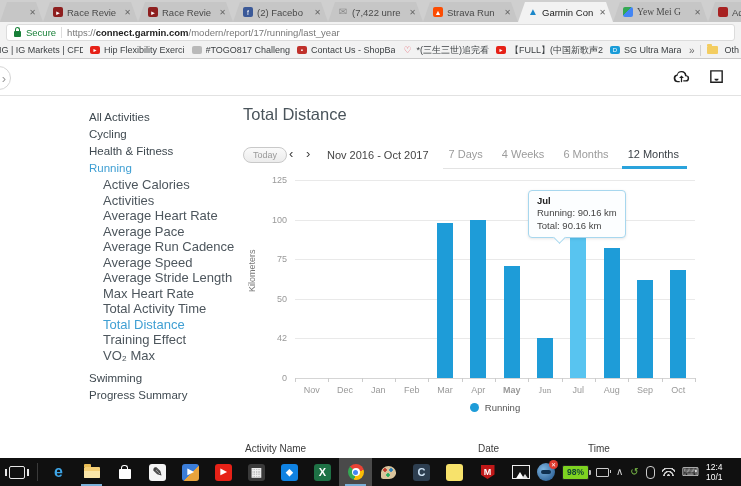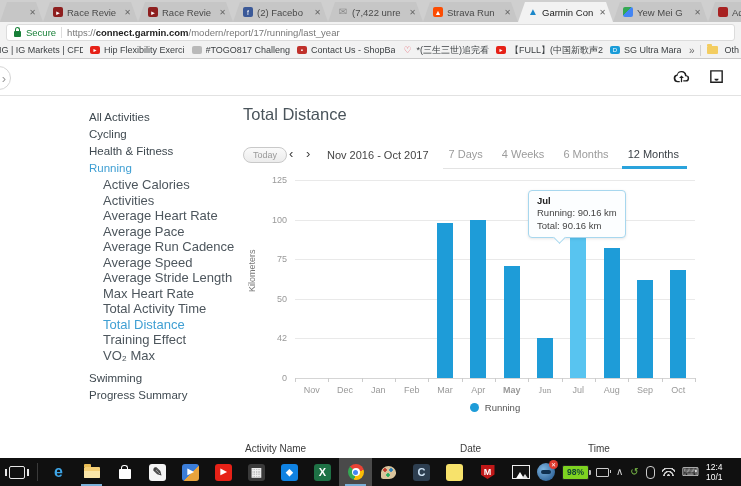--- a/index.html
+++ b/index.html
@@ -160,21 +160,21 @@
     <div class="tab" style="order: 5;">
       <span class="ticon ticon-strava" style="background: rgb(252, 76, 2); color: rgb(255, 255, 255);">▲</span>
       <span class="tlabel">Strava Run</span>
       <span class="tclose">✕</span>
     </div>
     <div class="tab active" style="order: 6;">
       <span class="ticon ticon-garmin" style="background: transparent; color: rgb(27, 135, 201); font-size: 10px;">▲</span>
       <span class="tlabel">Garmin Con</span>
       <span class="tclose">✕</span>
     </div>
-    <div class="tab" style="order: 7;">
+    <div class="tab" style="order: 7; font-family: Liberation Serif, serif;">
       <span class="ticon ticon-maps" style="color: rgb(255, 255, 255);"></span>
       <span class="tlabel">Yew Mei G</span>
       <span class="tclose">✕</span>
     </div>
     <div class="tab" style="order: 8;">
       <span class="ticon ticon-wordpress-red" style="background: rgb(168, 34, 34); color: rgb(255, 255, 255);"></span>
       <span class="tlabel">Add New F</span>
     </div>
   </div>
 
@@ -328,21 +328,21 @@
     </div>
   <div class="ytick" style="top: 193px;">0</div>
       <div class="ytick" style="top: 153.4px;">42</div>
       <div class="ytick" style="top: 113.8px;">50</div>
       <div class="ytick" style="top: 74.2px;">75</div>
       <div class="ytick" style="top: 34.6px;">100</div>
       <div class="ytick" style="top: -5px;">125</div>
     </div>
 
   <div class="th" style="left:245px">Activity Name</div>
-  <div class="th" style="left:460px">Date</div>
+  <div class="th" style="left:478px">Date</div>
   <div class="th" style="left:588px">Time</div>
 </div>
 
 <div class="taskbar">
   <div class="slot">
       <span class="tv"></span>
     </div>
     <div class="tb-sep"></div>
     <div class="slot">
       <span class="gi" style="color: rgb(62, 166, 232); font-size: 16px;">e</span>

